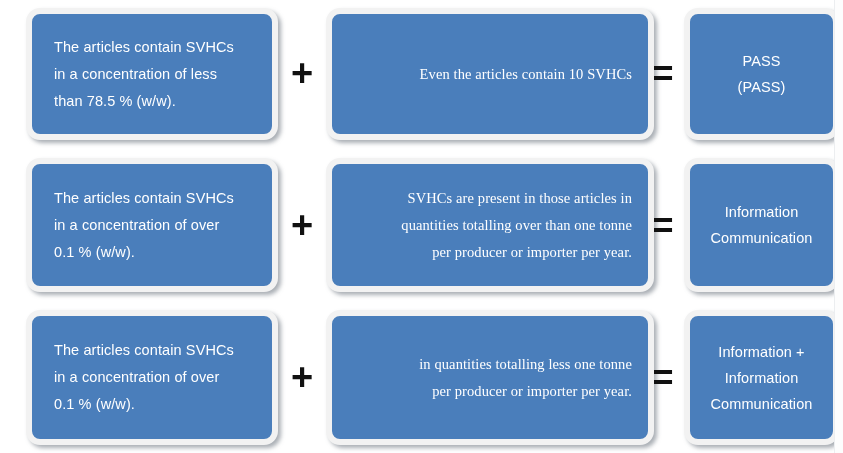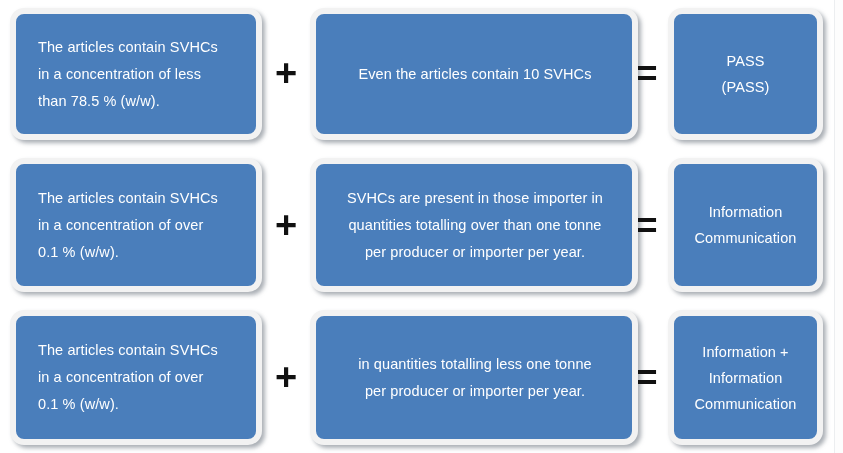--- a/index.html
+++ b/index.html
@@ -28,21 +28,21 @@
     top: 0;
     right: 0;
     width: 8px;
     height: 453px;
     background: #fdfdfd;
     border-left: 1px solid #eceef0;
   }
 
   .row {
     position: absolute;
-    left: 0;
+    left: 16px;
     width: 739px;
     display: block;
   }
 
   .row-0 { top: 8px;   height: 132px; }
   .row-1 { top: 158px; height: 134px; }
   .row-2 { top: 310px; height: 135px; }
 
   
   .node {
@@ -64,21 +64,22 @@
     width: 252px;
     height: 100%;
     padding: 0 14px 0 22px;
     text-align: left;
   }
   .node-col-1 {
     left: 310px;
     width: 328px;
     height: 100%;
     padding: 0 16px 0 18px;
-    text-align: center;
+    text-align: right;
+    font-family: Liberation Serif, serif;
   }
   .node-col-2 {
     left: 668px;
     width: 155px;
     height: 100%;
     padding: 0 8px;
     text-align: center;
     align-items: center;
   }
 
@@ -153,21 +154,21 @@
 
     <div class="node node-col-0">
       <span class="node-line">The articles contain SVHCs</span>
       <span class="node-line">in a concentration of over</span>
       <span class="node-line">0.1 % (w/w).</span>
     </div>
 
     <div class="operator op-plus">+</div>
 
     <div class="node node-col-1">
-      <span class="node-line">SVHCs are present in those importer in</span>
+      <span class="node-line">SVHCs are present in those articles in</span>
       <span class="node-line">quantities totalling over than one tonne</span>
       <span class="node-line">per producer or importer per year.</span>
     </div>
 
     <div class="operator op-equals">=</div>
 
     <div class="node node-col-2">
       <span class="node-line">Information</span>
       <span class="node-line">Communication</span>
     </div>

